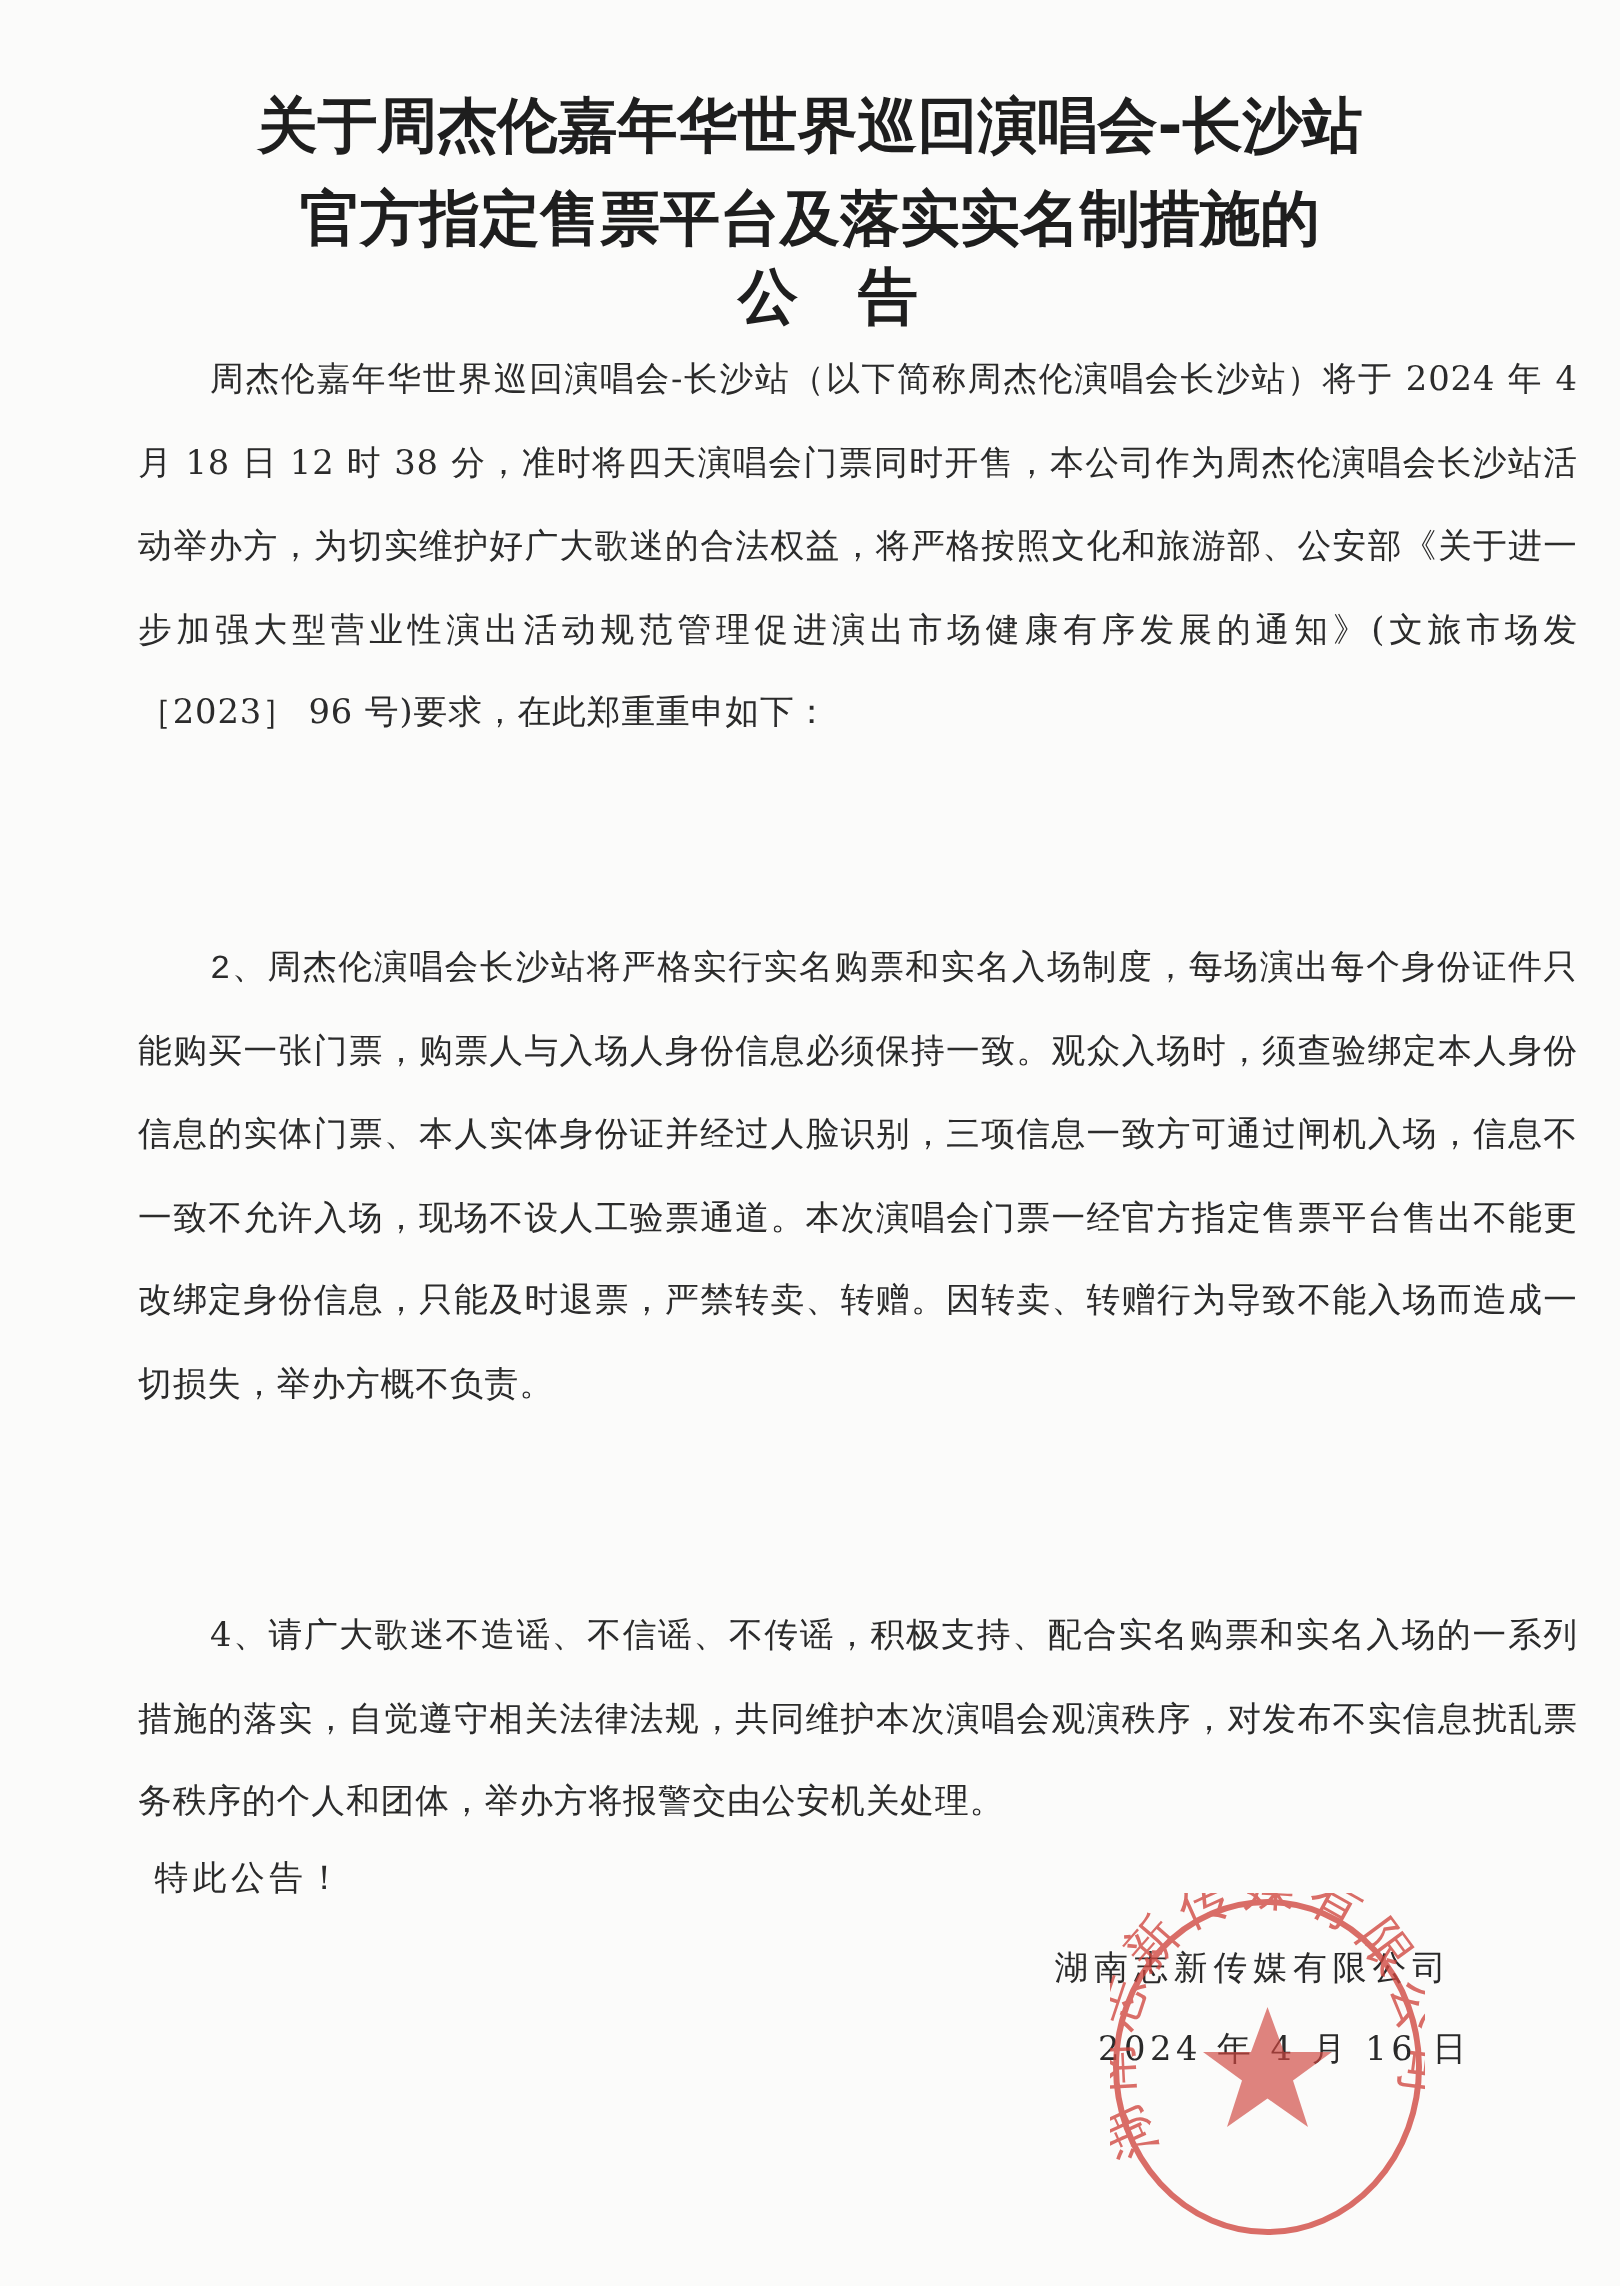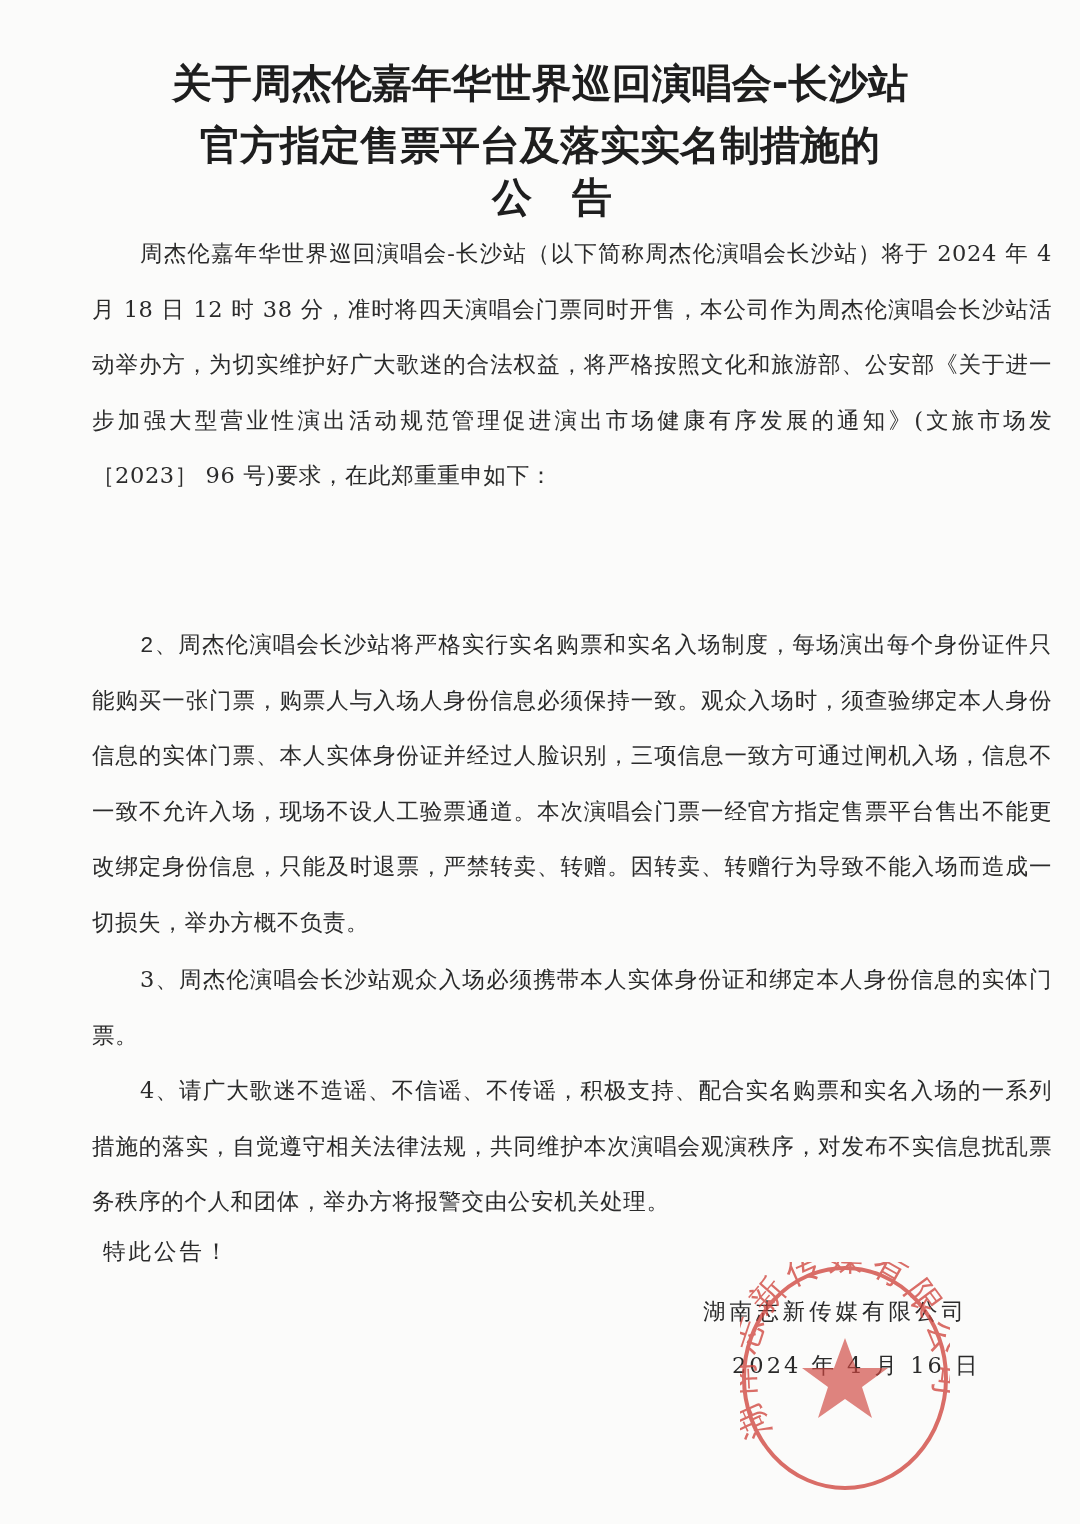--- a/index.html
+++ b/index.html
@@ -43,21 +43,20 @@
 </head>
 <body>
 
 <div class="page">
   <div class="title t2">官方指定售票平台及落实实名制措施的</div>
   <div class="title t1">关于周杰伦嘉年华世界巡回演唱会-长沙站</div>
   <div class="title t3">公告</div>
 
   <div class="para p0">周杰伦嘉年华世界巡回演唱会-长沙站（以下简称周杰伦演唱会长沙站）将于 2024 年 4 月 18 日 12 时 38 分，准时将四天演唱会门票同时开售，本公司作为周杰伦演唱会长沙站活动举办方，为切实维护好广大歌迷的合法权益，将严格按照文化和旅游部、公安部《关于进一步加强大型营业性演出活动规范管理促进演出市场健康有序发展的通知》(文旅市场发［2023］ 96 号)要求，在此郑重重申如下：</div>
   <div class="para p2">2、周杰伦演唱会长沙站将严格实行实名购票和实名入场制度，每场演出每个身份证件只能购买一张门票，购票人与入场人身份信息必须保持一致。观众入场时，须查验绑定本人身份信息的实体门票、本人实体身份证并经过人脸识别，三项信息一致方可通过闸机入场，信息不一致不允许入场，现场不设人工验票通道。本次演唱会门票一经官方指定售票平台售出不能更改绑定身份信息，只能及时退票，严禁转卖、转赠。因转卖、转赠行为导致不能入场而造成一切损失，举办方概不负责。</div>
-  <div class="para p3">3、周杰伦演唱会长沙站观众入场必须携带本人实体身份证和绑定本人身份信息的实体门票。</div>
   <div class="para p4">4、请广大歌迷不造谣、不信谣、不传谣，积极支持、配合实名购票和实名入场的一系列措施的落实，自觉遵守相关法律法规，共同维护本次演唱会观演秩序，对发布不实信息扰乱票务秩序的个人和团体，举办方将报警交由公安机关处理。</div>
 
   <div class="closing">特此公告！</div>
   <div class="signer">湖南志新传媒有限公司</div>
   <div class="date">2024 年 4 月 16 日</div>
 
   <svg class="stamp" viewBox="0 0 210 232">
     <defs>
       <path id="sealArc" d="M 38 176 A 92 100 0 1 1 172 176"></path>
     </defs>

